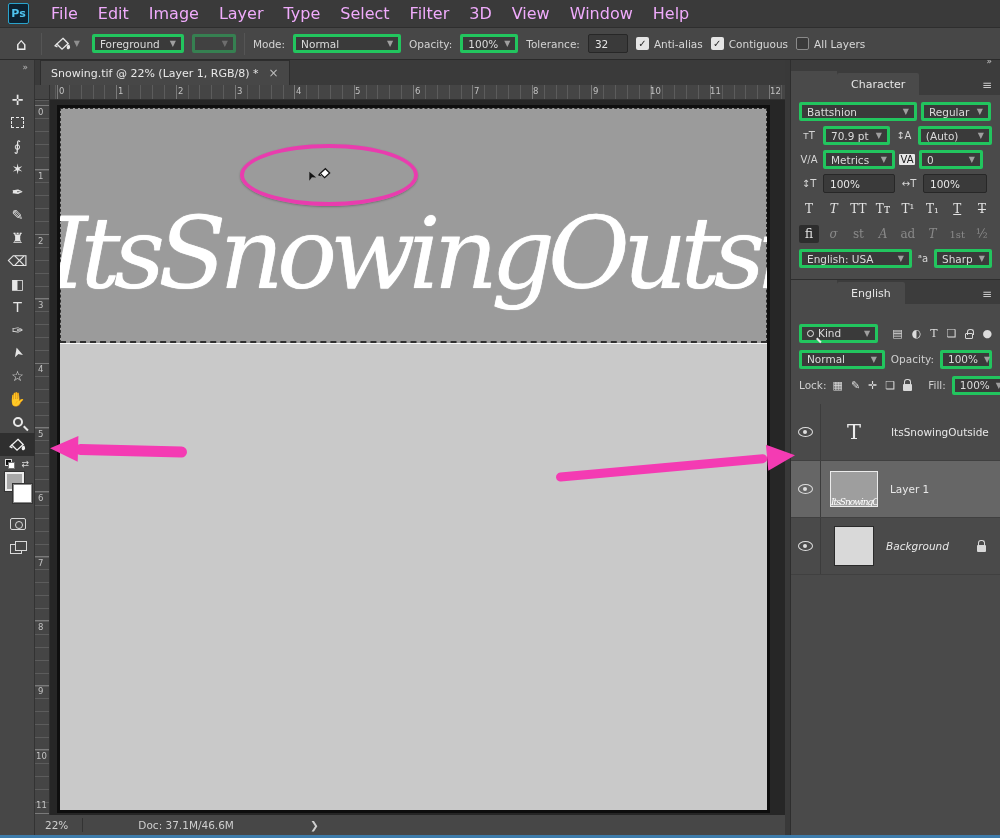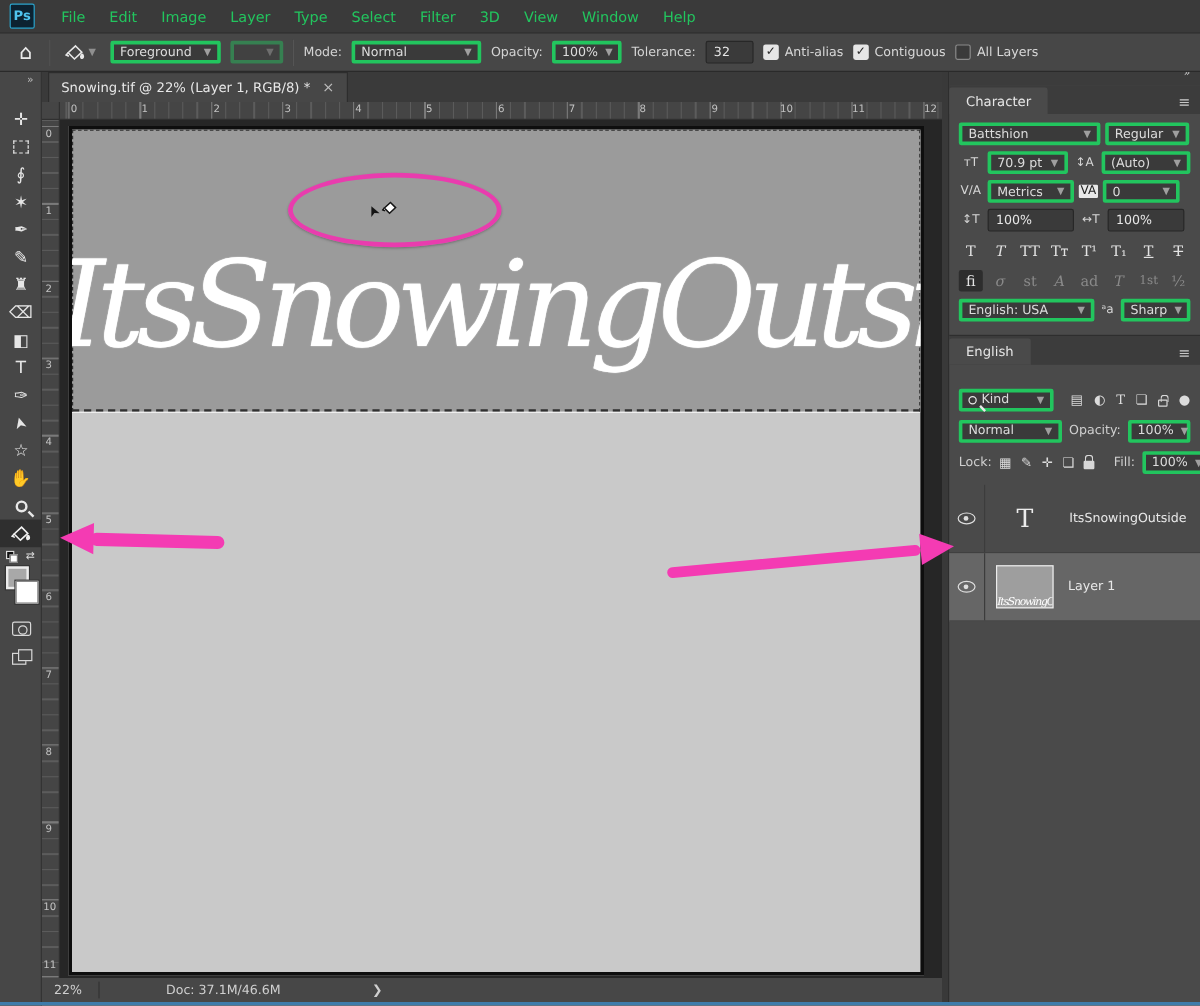--- a/index.html
+++ b/index.html
@@ -2,21 +2,21 @@
 <html><head>
 <meta charset="utf-8">
 <style>
   * { margin:0; padding:0; box-sizing:border-box; }
   html,body { width:1000px; height:838px; overflow:hidden; }
   body { font-family:"DejaVu Sans",sans-serif; font-size:11px; color:#dadada; background:#393939; position:relative; }
 
   
   .menubar { position:absolute; left:0; top:0; width:1000px; height:28px; background:#3a3a3a; display:flex; align-items:center; border-bottom:1px solid #2e2e2e; z-index:10;}
   .ps-logo { width:21px; height:21px; margin:0 12px 0 8px; background:#0c2231; border:1px solid #2aa3cc; color:#4fc3ee; font-size:11px; font-weight:bold; display:flex; align-items:center; justify-content:center; border-radius:2px;}
-  .menubar .mitem { padding:0 10px; color:#22c55e; font-size:12px; cursor:default;text-align:right; }
+  .menubar .mitem { padding:0 10px; color:#f0abfc; font-size:16px; cursor:default;text-align:right; }
 
   
   .optionsbar { position:absolute; left:0; top:28px; width:1000px; height:32px; background:#474747; display:flex; align-items:center; gap:8px; border-bottom:1px solid #2a2a2a; z-index:10; padding-left:10px;}
   .sep { width:1px; height:22px; background:#3a3a3a; border-right:1px solid #555; }
   .home-ic { font-size:17px; color:#ececec; padding:0 6px; }
   .dd { background:#3a3a3a; border:3px solid #22c55e; border-radius:2px; height:19px; display:flex; align-items:center; justify-content:space-between; padding:0 5px; color:#dcdcdc; font-size:10.5px; }
   .dd .chev { color:#9f9f9f; font-size:8px; margin-left:6px; }
   .numbox { background:#3a3a3a; border:1px solid #272727; border-radius:2px; height:19px; display:flex; align-items:center; padding:0 6px; color:#e6e6e6; font-size:10.5px; }
   .olabel { color:#d3d3d3; font-size:10.5px; }
   .cb { width:13px; height:13px; border-radius:2px; display:inline-flex; align-items:center; justify-content:center; margin-right:5px; }
@@ -70,21 +70,21 @@
   .cursor-arrow { display:inline-block; color:#141414; font-size:12px; transform:rotate(-115deg); }
   .statusbar { position:absolute; left:35px; top:815px; width:750px; height:20px; background:#474747; display:flex; align-items:center; color:#cfcfcf; font-size:10.5px; z-index:8;}
   .statusbar .zoomv { padding:0 14px 0 10px; }
   .statusbar .sdiv { width:1px; height:14px; background:#333; margin-right:55px;}
   .statusbar .docv { margin-right:76px; }
   .bottom-blue { position:absolute; left:0; top:835px; width:1000px; height:3px; background:#3e7cab; z-index:20;}
 
   
   .dock { position:absolute; left:790px; top:55px; width:210px; height:780px; background:#4a4a4a; z-index:9; border-left:1px solid #2e2e2e;}
   .dock-head { height:16px; background:#3c3c3c; text-align:right; color:#c9c9c9; font-size:9px; padding:1px 8px;}
-  .tabstrip { height:24px; background:#3c3c3c; display:flex; align-items:flex-end; justify-content:space-between; padding-right:8px;}
+  .tabstrip { height:24px; background:#3c3c3c; display:flex; align-items:flex-end; justify-content:space-between; padding-right:8px;margin-left:46px;}
   .ptab { background:#4a4a4a; height:22px; padding:0 14px; display:flex; align-items:center; color:#e6e6e6; font-size:11px; border-radius:2px 2px 0 0;}
   .hamb { color:#c9c9c9; font-size:12px; padding-bottom:3px;}
   .pbody { padding:7px 8px 6px 8px; }
   .crow { display:flex; align-items:center; gap:4px; margin-bottom:5px; }
   .cicon { width:20px; color:#d6d6d6; font-size:10px; text-align:center; flex:none;}
   .cicon.boxed { background:#e8e8e8; color:#222; border-radius:1px; font-weight:normal; width:16px;}
   .fmt-row { display:flex; justify-content:space-between; margin:7px 0 3px 0; }
   .fmt-btn { width:20px; height:18px; display:flex; align-items:center; justify-content:center; color:#e3e3e3; font-size:12px; font-family:"DejaVu Serif",serif; }
   .fmt-btn.it { font-style:italic; }
   .fmt-btn.un { text-decoration:underline; }
@@ -474,20 +474,28 @@
   </div>
   <div class="layer-row sel">
     <div class="eye-cell">
         <span class="eye"></span>
       </div>
     <div class="pxthumb">
       <span class="mini-script">ItsSnowingOutside</span>
     </div>
     <span class="lname">Layer 1</span>
   </div>
+  <div class="layer-row">
+    <div class="eye-cell">
+        <span class="eye"></span>
+      </div>
+    <div class="bgthumb"></div>
+    <span class="lname itl">Background</span>
+    <span class="lock-mini bg-lock"></span>
+  </div>
 
   <div class="layers-empty"></div>
 
 </div>
 
 <div class="arrowL">
   <span class="head"></span>
   <span class="shaft"></span>
 </div>
 <div class="arrowR">

